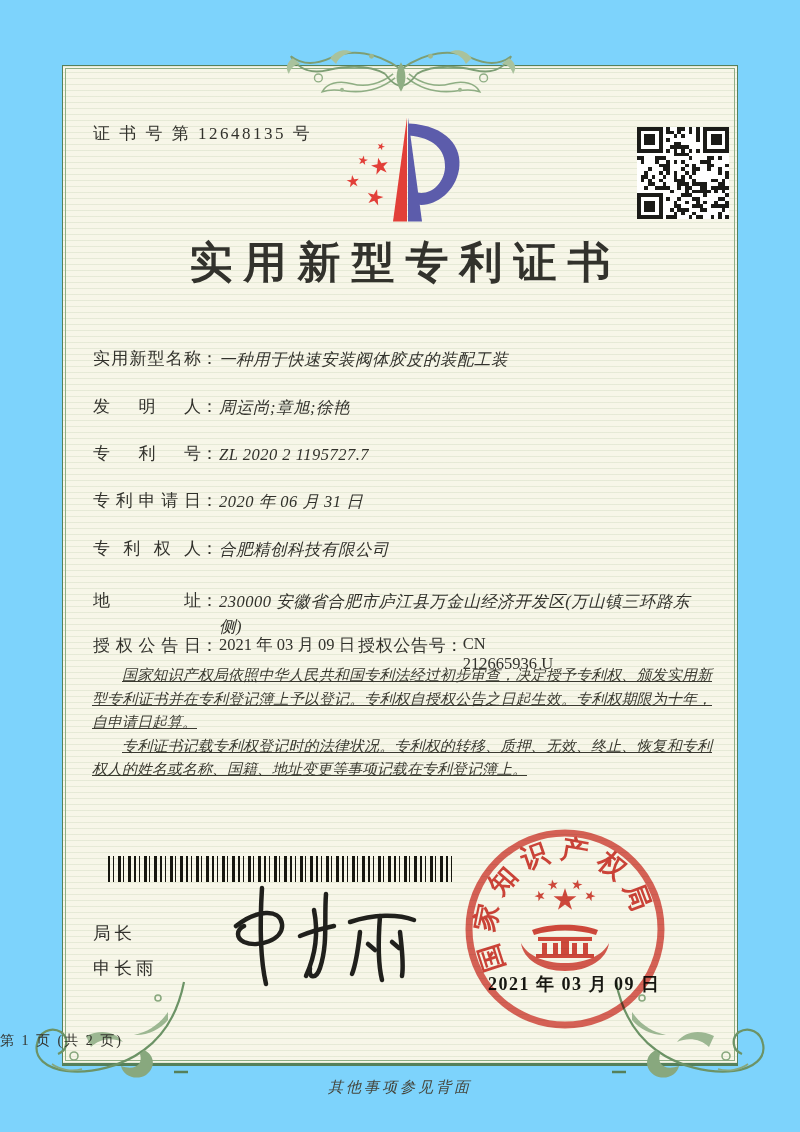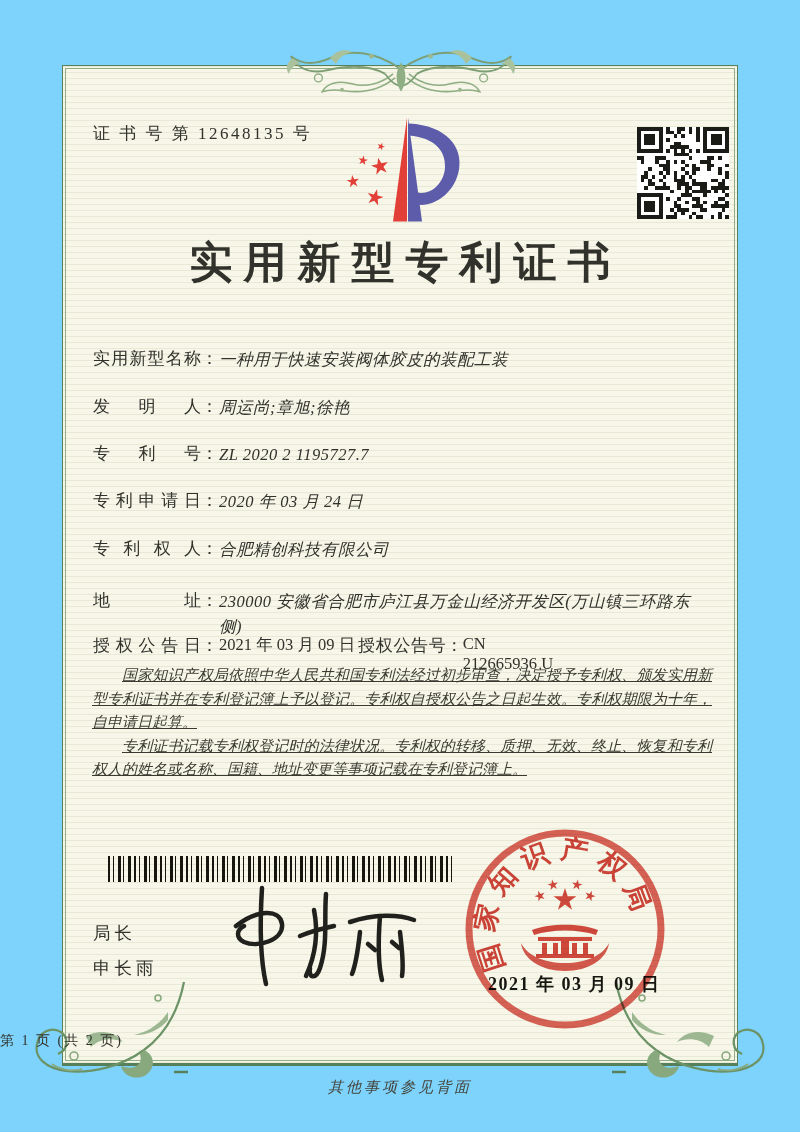--- a/index.html
+++ b/index.html
@@ -318,21 +318,21 @@
         <span class="fvalue">周运尚;章旭;徐艳</span>
     </div>
     <div class="frow r2">
       <span class="flabel">专利号</span>
         <span class="fcolon">：</span>
         <span class="fvalue">ZL 2020 2 1195727.7</span>
     </div>
     <div class="frow r3">
       <span class="flabel">专利申请日</span>
         <span class="fcolon">：</span>
-        <span class="fvalue">2020 年 03 月 24 日</span>
+        <span class="fvalue">2020 年 06 月 31 日</span>
     </div>
     <div class="frow r4">
       <span class="flabel">专利权人</span>
         <span class="fcolon">：</span>
         <span class="fvalue">合肥精创科技有限公司</span>
     </div>
     <div class="frow r5">
       <span class="flabel">地址</span>
         <span class="fcolon">：</span>
         <span class="fvalue">230000 安徽省合肥市庐江县万金山经济开发区(万山镇三环路东侧)</span>

